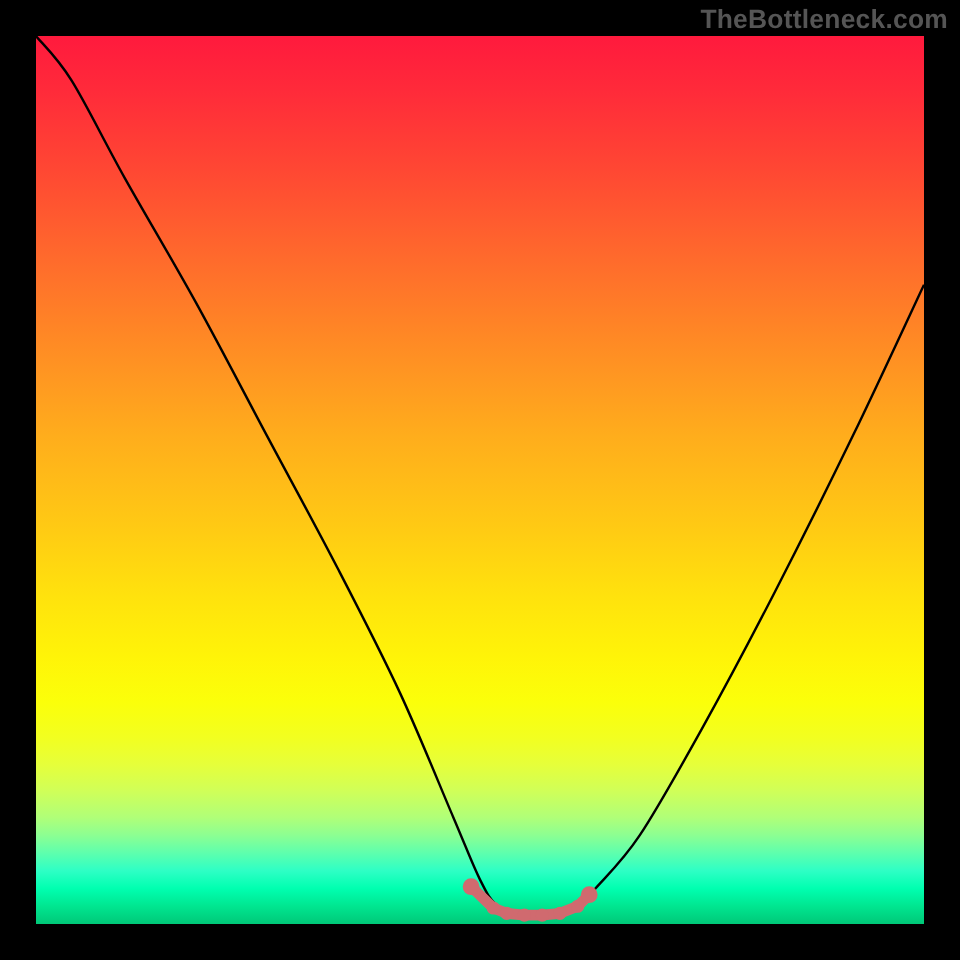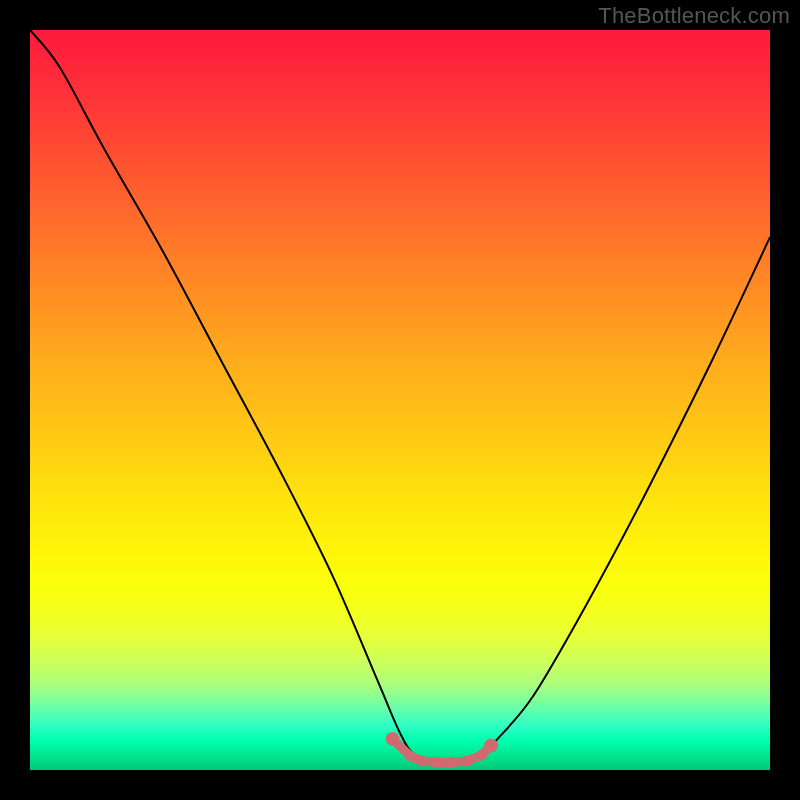--- a/index.html
+++ b/index.html
@@ -16,21 +16,21 @@
     width: 800px;
     height: 800px;
     background: #000;
   }
   .watermark {
     position: absolute;
     top: 3px;
     right: 10px;
     color: #555;
     font-size: 22px;
-    font-weight: 400;
+    font-weight: 700;
     letter-spacing: 0.2px;
     user-select: none;
   }
   
   .plot {
     position: absolute;
     left: 30px;
     top: 30px;
     width: 740px;
     height: 740px;

